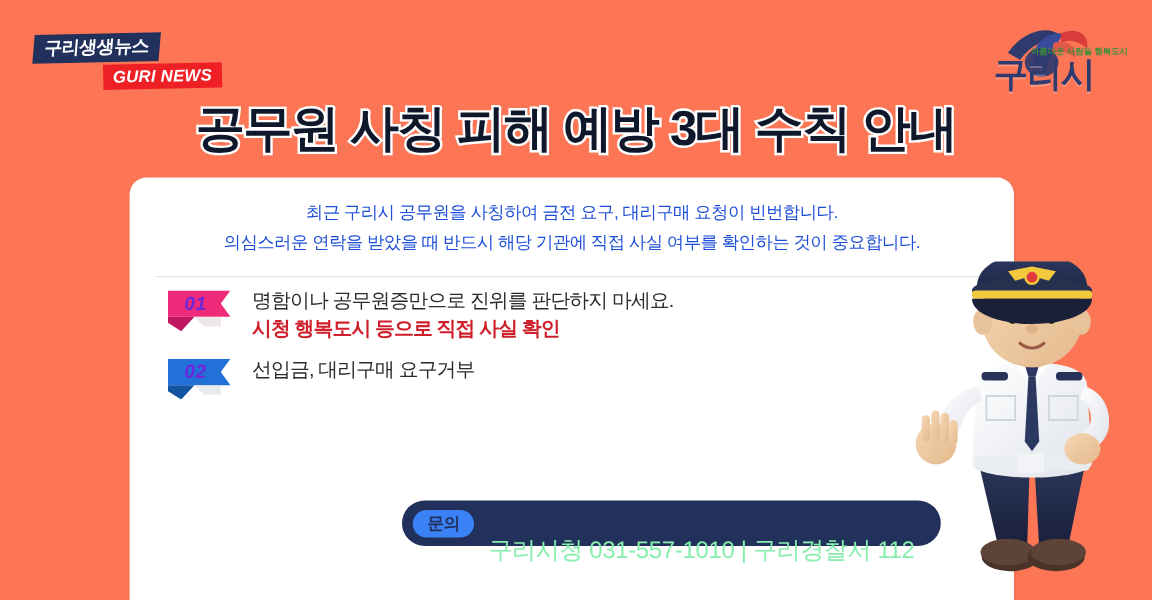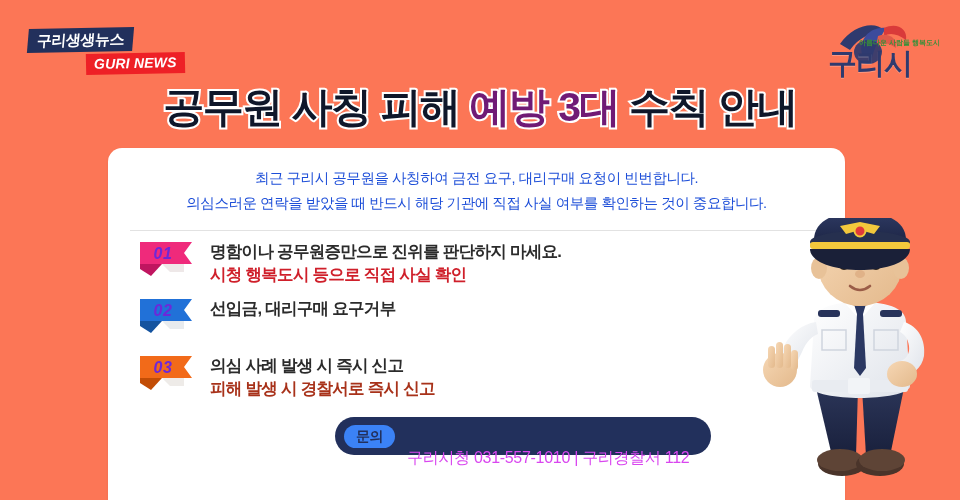--- a/index.html
+++ b/index.html
@@ -102,21 +102,21 @@
     letter-spacing: -1.5px;
     line-height: 1.05;
     white-space: nowrap;
   }
   #title .seg {
     display: inline;
     -webkit-text-stroke: 4px #ffffff;
     paint-order: stroke fill;
   }
   #title .navy { color: #0f172a; }
-  #title .red  { color: #701a75; }
+  #title .red  { color: #0f172a; }
 
   
   #card {
     position: absolute;
     left: 108px;
     top: 148px;
     width: 737px;
     height: 360px;
     background: #ffffff;
     border-radius: 14px 14px 0 0;
@@ -174,21 +174,21 @@
     line-height: 23px;
     text-align: center;
     color: #6d28d9;
     font-size: 16px;
     font-weight: bold;
     font-style: italic;
     letter-spacing: 0.5px;
   }
   .rule-main {
     font-size: 16.5px;
-    font-weight: bold;
+    font-weight: normal;
     color: #2b2b2b;
     letter-spacing: -0.7px;
     line-height: 1.35;
     white-space: nowrap;
   }
   .rule-sub {
     font-size: 16.5px;
     font-weight: bold;
     letter-spacing: -0.7px;
     line-height: 1.35;
@@ -217,22 +217,22 @@
     color: #22305c;
     font-size: 14px;
     font-weight: bold;
     letter-spacing: -0.5px;
     border-radius: 13px;
     padding: 4px 12px 5px 12px;
     line-height: 1;
     margin-right: 12px;
   }
   #contact-text {
-    color: #d946ef;
-    font-size: 16px;
+    color: #86efac;
+    font-size: 20px;
     letter-spacing: -0.3px;
     font-weight: normal;
     margin-top: 44px;
   }
 
   
   #officer {
     position: absolute;
     left: 762px;
     top: 218px;
@@ -294,32 +294,20 @@
           <svg viewBox="0 0 60 34">
             <path d="M0 0 L52 0 L44 11 L52 22 L0 22 Z" fill="#2171d8"></path>
             <path d="M0 22 L22 22 L11 34 L0 27 Z" fill="#14539f"></path>
             <path d="M22 22 L44 22 L44 30 L30 30 Z" fill="#d6dbe0" opacity="0.55"></path>
           </svg>
           <div class="badge-num">02</div>
         </div>
         <div class="rule-main">선입금, 대리구매 요구거부</div>
       </div>
 
-      <div class="rule" id="rule-2">
-        <div class="badge">
-          <svg viewBox="0 0 60 34">
-            <path d="M0 0 L52 0 L44 11 L52 22 L0 22 Z" fill="#f26a19"></path>
-            <path d="M0 22 L22 22 L11 34 L0 27 Z" fill="#c24d06"></path>
-            <path d="M22 22 L44 22 L44 30 L30 30 Z" fill="#e0dad6" opacity="0.55"></path>
-          </svg>
-          <div class="badge-num">03</div>
-        </div>
-        <div class="rule-main">의심 사례 발생 시 즉시 신고</div>
-        <div class="rule-sub">피해 발생 시 경찰서로 즉시 신고</div>
-      </div>
 
     </div>
   </div>
 
   <div id="officer">
     <svg width="198" height="282" viewBox="0 0 198 282">
       <defs>
         <linearGradient id="skin" x1="0" y1="0" x2="1" y2="1">
           <stop offset="0%" stop-color="#f6d7b4"></stop>
           <stop offset="100%" stop-color="#e3b98c"></stop>

